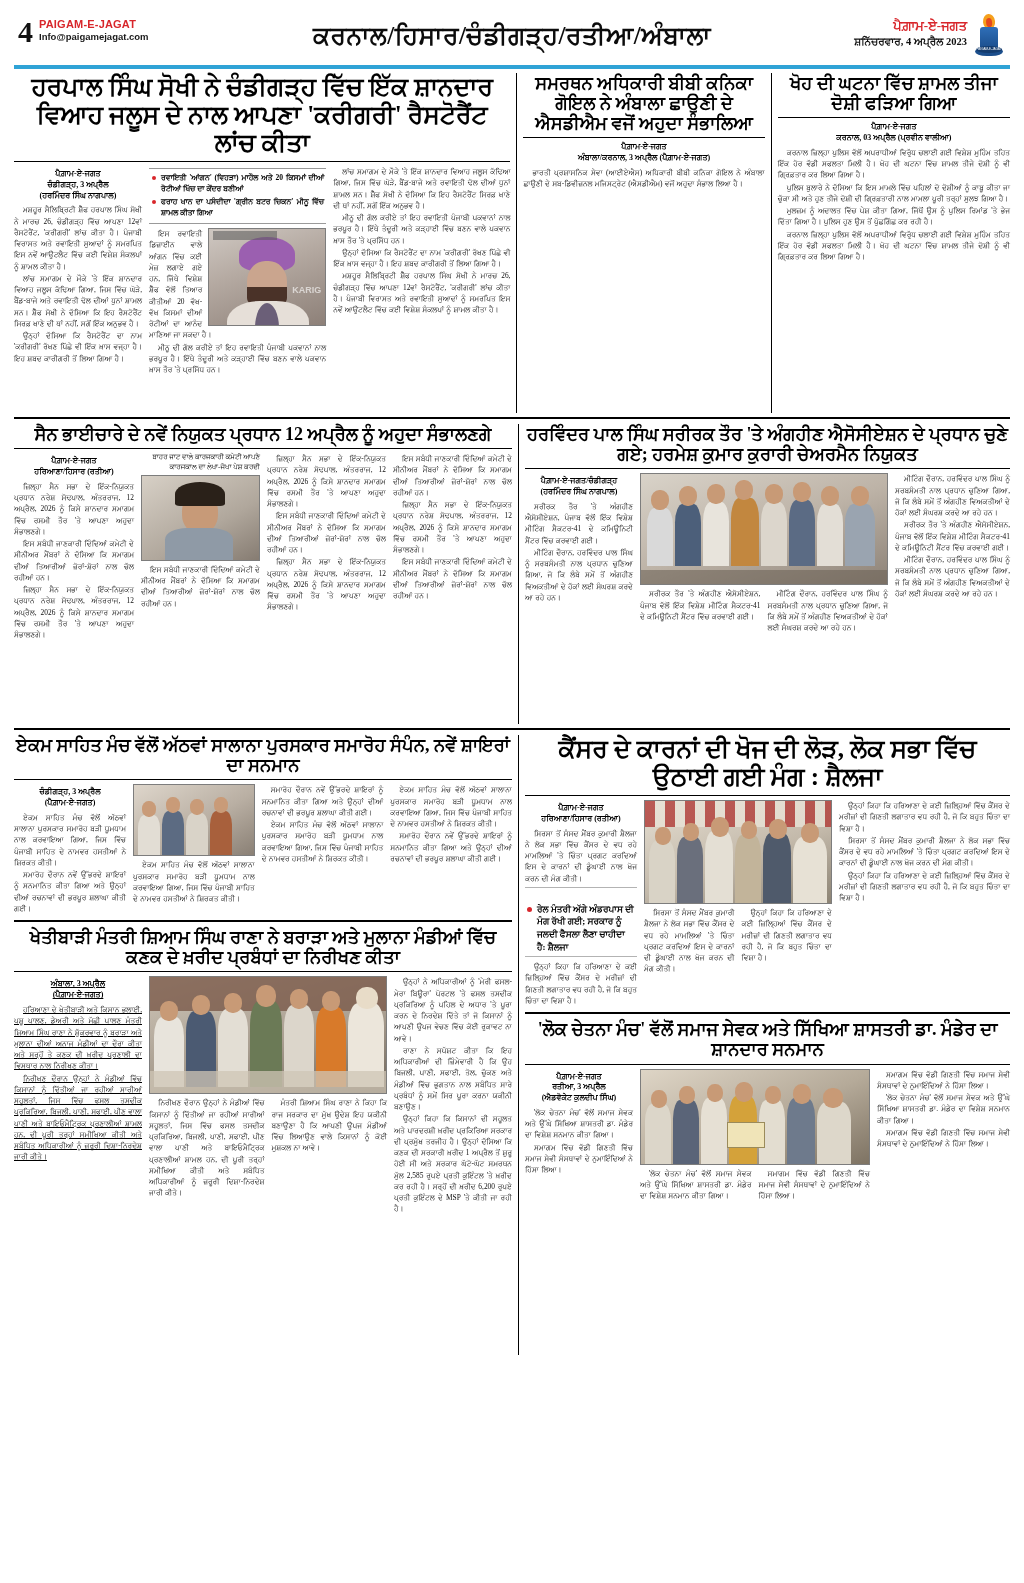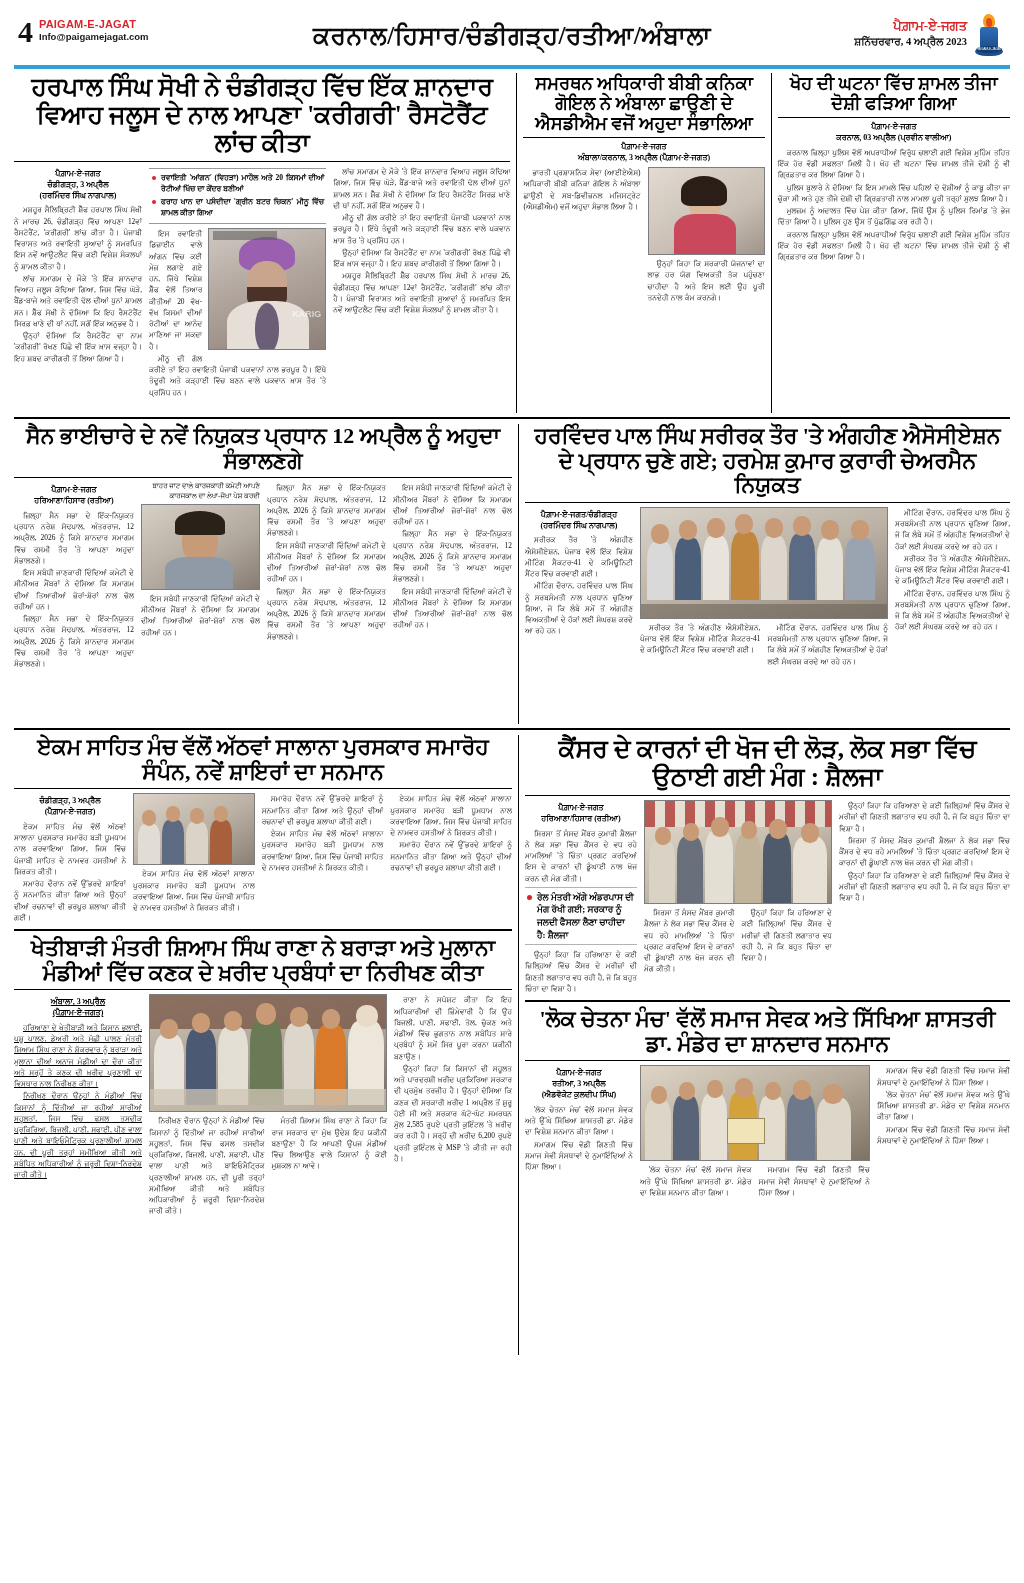--- a/index.html
+++ b/index.html
@@ -90,21 +90,21 @@
   .hr-med  { height: 2px; background: #000; margin: 5px 0; }
   .vrule   { width: 1px; background: #000; margin: 0 6px; flex: 0 0 1px; }
 
   
   h1.head {
     font-family: "Liberation Serif", serif;
     font-weight: bold; color: #000;
     text-align: center; line-height: 1.12;
   }
   .head-xl { font-size: 25px; }
-  .head-lg { font-size: 22px; }
+  .head-lg { font-size: 18px; }
   .head-md { font-size: 18px; }
 
   
   .byline {
     text-align: center; font-size: 8px; line-height: 1.35;
     font-family: "Liberation Serif", serif; font-weight: bold;
     margin: 3px 0 3px 0;
   }
   .byline .b1 { display:block; }
   .byline .b2 { display:block; }
@@ -139,20 +139,21 @@
 
   
   .hl-box {
     border-top: 1px solid #b3b3b3; border-bottom: 1px solid #b3b3b3;
     padding: 3px 2px; margin: 3px 0 4px 0;
   }
   .hl-box p {
     position: relative; padding-left: 10px;
     font-size: 9px; line-height: 1.4; font-weight: bold;
     font-family: "Liberation Serif", serif;
+    margin-top: 12px;
   }
   .hl-box p:before {
     content:""; position:absolute; left:0; top:4px;
     width:5px; height:5px; border-radius:50%; background:#d8262b;
   }
 
   
   .photo {
     position: relative; overflow: hidden;
     border: 1px solid #7d7d7d; background: #b9b3ad;
@@ -215,21 +216,21 @@
             <p class="bt">ਲਾਂਚ ਸਮਾਗਮ ਦੇ ਮੌਕੇ 'ਤੇ ਇੱਕ ਸ਼ਾਨਦਾਰ ਵਿਆਹ ਜਲੂਸ ਕੱਢਿਆ ਗਿਆ, ਜਿਸ ਵਿੱਚ ਘੋੜੇ, ਬੈਂਡ-ਬਾਜੇ ਅਤੇ ਰਵਾਇਤੀ ਢੋਲ ਦੀਆਂ ਧੁਨਾਂ ਸ਼ਾਮਲ ਸਨ। ਸ਼ੈੱਫ ਸੋਖੀ ਨੇ ਦੱਸਿਆ ਕਿ ਇਹ ਰੈਸਟੋਰੈਂਟ ਸਿਰਫ਼ ਖਾਣੇ ਦੀ ਥਾਂ ਨਹੀਂ, ਸਗੋਂ ਇੱਕ ਅਨੁਭਵ ਹੈ।</p>
             <p class="bt">ਉਨ੍ਹਾਂ ਦੱਸਿਆ ਕਿ ਰੈਸਟੋਰੈਂਟ ਦਾ ਨਾਮ 'ਕਰੀਗਰੀ' ਰੱਖਣ ਪਿੱਛੇ ਵੀ ਇੱਕ ਖ਼ਾਸ ਵਜ੍ਹਾ ਹੈ। ਇਹ ਸ਼ਬਦ ਕਾਰੀਗਰੀ ਤੋਂ ਲਿਆ ਗਿਆ ਹੈ।</p>
           </div>
 
           <div class="bcol" style="flex:1;">
             <ul class="bullets">
               <li>ਰਵਾਇਤੀ 'ਆਂਗਨ' (ਵਿਹੜਾ) ਮਾਹੌਲ ਅਤੇ 20 ਕਿਸਮਾਂ ਦੀਆਂ ਰੋਟੀਆਂ ਖਿੱਚ ਦਾ ਕੇਂਦਰ ਬਣੀਆਂ</li>
               <li>ਫਰਾਹ ਖਾਨ ਦਾ ਪਸੰਦੀਦਾ 'ਗ੍ਰੀਨ ਬਟਰ ਚਿਕਨ' ਮੀਨੂ ਵਿੱਚ ਸ਼ਾਮਲ ਕੀਤਾ ਗਿਆ</li>
             </ul>
             <div class="clearfix">
-              <div class="photo wrap-photo-right" style="width:118px;height:122px;">
+              <div class="photo wrap-photo-right" style="width:118px;height:98px;">
                 <div class="ph-grad" style="background:linear-gradient(160deg,#cfc8c2 0%,#b5aaa2 40%,#8d8078 100%);"></div>
                 <div class="blob" style="left:30px;top:8px;width:56px;height:34px;background:#9b5fb0;border-radius:50% 50% 30% 30%;"></div>
                 <div class="blob" style="left:38px;top:32px;width:40px;height:44px;background:#caa58e;border-radius:46%;"></div>
                 <div class="blob" style="left:38px;top:58px;width:40px;height:22px;background:#4a3228;border-radius:0 0 50% 50%;"></div>
                 <div class="blob" style="left:18px;top:72px;width:82px;height:52px;background:#e6dfd8;border-radius:40% 40% 0 0;"></div>
                 <div class="blob" style="left:46px;top:74px;width:24px;height:50px;background:#6b5f78;"></div>
                 <div style="position:absolute;left:4px;top:2px;width:64px;height:9px;background:#5a5a5a;opacity:.55;"></div>
                 <div style="position:absolute;right:4px;bottom:30px;font-size:9px;color:#fff;opacity:.6;font-weight:bold;">KARIG</div>
               </div>
               <p class="bt">ਇਸ ਰਵਾਇਤੀ ਡਿਜ਼ਾਈਨ ਵਾਲੇ ਆਂਗਨ ਵਿੱਚ ਕਈ ਮੇਜ਼ ਲਗਾਏ ਗਏ ਹਨ, ਜਿੱਥੇ ਵਿਸ਼ੇਸ਼ ਸ਼ੈੱਫ ਵੱਲੋਂ ਤਿਆਰ ਕੀਤੀਆਂ 20 ਵੱਖ-ਵੱਖ ਕਿਸਮਾਂ ਦੀਆਂ ਰੋਟੀਆਂ ਦਾ ਆਨੰਦ ਮਾਣਿਆ ਜਾ ਸਕਦਾ ਹੈ।</p>
@@ -251,29 +252,20 @@
       <div style="width:243px;">
         <h1 class="head head-md">ਸਮਰਥਨ ਅਧਿਕਾਰੀ ਬੀਬੀ ਕਨਿਕਾ ਗੋਇਲ ਨੇ ਅੰਬਾਲਾ ਛਾਉਣੀ ਦੇ ਐਸਡੀਐਮ ਵਜੋਂ ਅਹੁਦਾ ਸੰਭਾਲਿਆ</h1>
         <div class="hr-thin"></div>
         <div class="byline">
           <span class="b1">ਪੈਗ਼ਾਮ-ਏ-ਜਗਤ</span>
           <span class="b2">ਅੰਬਾਲਾ/ਕਰਨਾਲ, 3 ਅਪ੍ਰੈਲ (ਪੈਗ਼ਾਮ-ਏ-ਜਗਤ)</span>
         </div>
         <div class="body-cols">
           <div class="bcol">
             <p class="bt">ਭਾਰਤੀ ਪ੍ਰਸ਼ਾਸਨਿਕ ਸੇਵਾ (ਆਈਏਐਸ) ਅਧਿਕਾਰੀ ਬੀਬੀ ਕਨਿਕਾ ਗੋਇਲ ਨੇ ਅੰਬਾਲਾ ਛਾਉਣੀ ਦੇ ਸਬ-ਡਿਵੀਜ਼ਨਲ ਮਜਿਸਟ੍ਰੇਟ (ਐਸਡੀਐਮ) ਵਜੋਂ ਅਹੁਦਾ ਸੰਭਾਲ ਲਿਆ ਹੈ।</p>
-          </div>
-          <div class="bcol">
-            <div class="photo" style="width:100%;height:88px;margin-bottom:3px;">
-              <div class="ph-grad" style="background:linear-gradient(150deg,#e2dbd2,#c9bfb4 60%,#9f958b);"></div>
-              <div class="blob" style="left:34%;top:12px;width:34px;height:40px;background:#d9b79a;border-radius:48%;"></div>
-              <div class="blob" style="left:28%;top:8px;width:46px;height:30px;background:#2b1d17;border-radius:50% 50% 20% 20%;"></div>
-              <div class="blob" style="left:22%;top:46px;width:62px;height:42px;background:#c9485c;border-radius:34% 34% 0 0;"></div>
-            </div>
-            <p class="bt">ਉਨ੍ਹਾਂ ਕਿਹਾ ਕਿ ਸਰਕਾਰੀ ਯੋਜਨਾਵਾਂ ਦਾ ਲਾਭ ਹਰ ਯੋਗ ਵਿਅਕਤੀ ਤੱਕ ਪਹੁੰਚਣਾ ਚਾਹੀਦਾ ਹੈ ਅਤੇ ਇਸ ਲਈ ਉਹ ਪੂਰੀ ਤਨਦੇਹੀ ਨਾਲ ਕੰਮ ਕਰਨਗੇ।</p>
           </div>
         </div>
       </div>
 
       <div class="vrule" style="height:340px;"></div>
 
       <div style="width:234px;">
         <h1 class="head head-md">ਖੋਹ ਦੀ ਘਟਨਾ ਵਿੱਚ ਸ਼ਾਮਲ ਤੀਜਾ ਦੋਸ਼ੀ ਫੜਿਆ ਗਿਆ</h1>
         <div class="hr-thin"></div>
         <div class="byline">
@@ -460,20 +452,21 @@
               <div class="body-cols">
                 <div class="bcol">
                     <p class="bt">ਨਿਰੀਖਣ ਦੌਰਾਨ ਉਨ੍ਹਾਂ ਨੇ ਮੰਡੀਆਂ ਵਿੱਚ ਕਿਸਾਨਾਂ ਨੂੰ ਦਿੱਤੀਆਂ ਜਾ ਰਹੀਆਂ ਸਾਰੀਆਂ ਸਹੂਲਤਾਂ, ਜਿਸ ਵਿੱਚ ਫਸਲ ਤਸਦੀਕ ਪ੍ਰਕਿਰਿਆ, ਬਿਜਲੀ, ਪਾਣੀ, ਸਫਾਈ, ਪੀਣ ਵਾਲਾ ਪਾਣੀ ਅਤੇ ਬਾਇਓਮੈਟ੍ਰਿਕ ਪ੍ਰਣਾਲੀਆਂ ਸ਼ਾਮਲ ਹਨ, ਦੀ ਪੂਰੀ ਤਰ੍ਹਾਂ ਸਮੀਖਿਆ ਕੀਤੀ ਅਤੇ ਸਬੰਧਿਤ ਅਧਿਕਾਰੀਆਂ ਨੂੰ ਜ਼ਰੂਰੀ ਦਿਸ਼ਾ-ਨਿਰਦੇਸ਼ ਜਾਰੀ ਕੀਤੇ।</p>
                   </div>
                 <div class="bcol">
                     <p class="bt">ਮੰਤਰੀ ਸ਼ਿਆਮ ਸਿੰਘ ਰਾਣਾ ਨੇ ਕਿਹਾ ਕਿ ਰਾਜ ਸਰਕਾਰ ਦਾ ਮੁੱਖ ਉਦੇਸ਼ ਇਹ ਯਕੀਨੀ ਬਣਾਉਣਾ ਹੈ ਕਿ ਆਪਣੀ ਉਪਜ ਮੰਡੀਆਂ ਵਿੱਚ ਲਿਆਉਣ ਵਾਲੇ ਕਿਸਾਨਾਂ ਨੂੰ ਕੋਈ ਮੁਸ਼ਕਲ ਨਾ ਆਵੇ।</p>
                   </div>
               </div>
             </div>
             <div class="bcol">
+              <p class="bt">ਉਨ੍ਹਾਂ ਨੇ ਅਧਿਕਾਰੀਆਂ ਨੂੰ 'ਮੇਰੀ ਫਸਲ-ਮੇਰਾ ਬਿਊਰਾ' ਪੋਰਟਲ 'ਤੇ ਫਸਲ ਤਸਦੀਕ ਪ੍ਰਕਿਰਿਆ ਨੂੰ ਪਹਿਲ ਦੇ ਅਧਾਰ 'ਤੇ ਪੂਰਾ ਕਰਨ ਦੇ ਨਿਰਦੇਸ਼ ਦਿੱਤੇ ਤਾਂ ਜੋ ਕਿਸਾਨਾਂ ਨੂੰ ਆਪਣੀ ਉਪਜ ਵੇਚਣ ਵਿੱਚ ਕੋਈ ਰੁਕਾਵਟ ਨਾ ਆਵੇ।</p>
               <p class="bt">ਰਾਣਾ ਨੇ ਸਪੱਸ਼ਟ ਕੀਤਾ ਕਿ ਇਹ ਅਧਿਕਾਰੀਆਂ ਦੀ ਜ਼ਿੰਮੇਵਾਰੀ ਹੈ ਕਿ ਉਹ ਬਿਜਲੀ, ਪਾਣੀ, ਸਫਾਈ, ਤੋਲ, ਚੁੱਕਣ ਅਤੇ ਮੰਡੀਆਂ ਵਿੱਚ ਭੁਗਤਾਨ ਨਾਲ ਸਬੰਧਿਤ ਸਾਰੇ ਪ੍ਰਬੰਧਾਂ ਨੂੰ ਸਮੇਂ ਸਿਰ ਪੂਰਾ ਕਰਨਾ ਯਕੀਨੀ ਬਣਾਉਣ।</p>
               <p class="bt">ਉਨ੍ਹਾਂ ਕਿਹਾ ਕਿ ਕਿਸਾਨਾਂ ਦੀ ਸਹੂਲਤ ਅਤੇ ਪਾਰਦਰਸ਼ੀ ਖ਼ਰੀਦ ਪ੍ਰਕਿਰਿਆ ਸਰਕਾਰ ਦੀ ਪ੍ਰਮੁੱਖ ਤਰਜੀਹ ਹੈ। ਉਨ੍ਹਾਂ ਦੱਸਿਆ ਕਿ ਕਣਕ ਦੀ ਸਰਕਾਰੀ ਖ਼ਰੀਦ 1 ਅਪ੍ਰੈਲ ਤੋਂ ਸ਼ੁਰੂ ਹੋਈ ਸੀ ਅਤੇ ਸਰਕਾਰ ਘੱਟੋ-ਘੱਟ ਸਮਰਥਨ ਮੁੱਲ 2,585 ਰੁਪਏ ਪ੍ਰਤੀ ਕੁਇੰਟਲ 'ਤੇ ਖ਼ਰੀਦ ਕਰ ਰਹੀ ਹੈ। ਸਰ੍ਹੋਂ ਦੀ ਖ਼ਰੀਦ 6,200 ਰੁਪਏ ਪ੍ਰਤੀ ਕੁਇੰਟਲ ਦੇ MSP 'ਤੇ ਕੀਤੀ ਜਾ ਰਹੀ ਹੈ।</p>
             </div>
           </div>
         </div>
       </div>
 
       <div class="vrule" style="height:620px;"></div>
 
       <div style="width:487px;">

